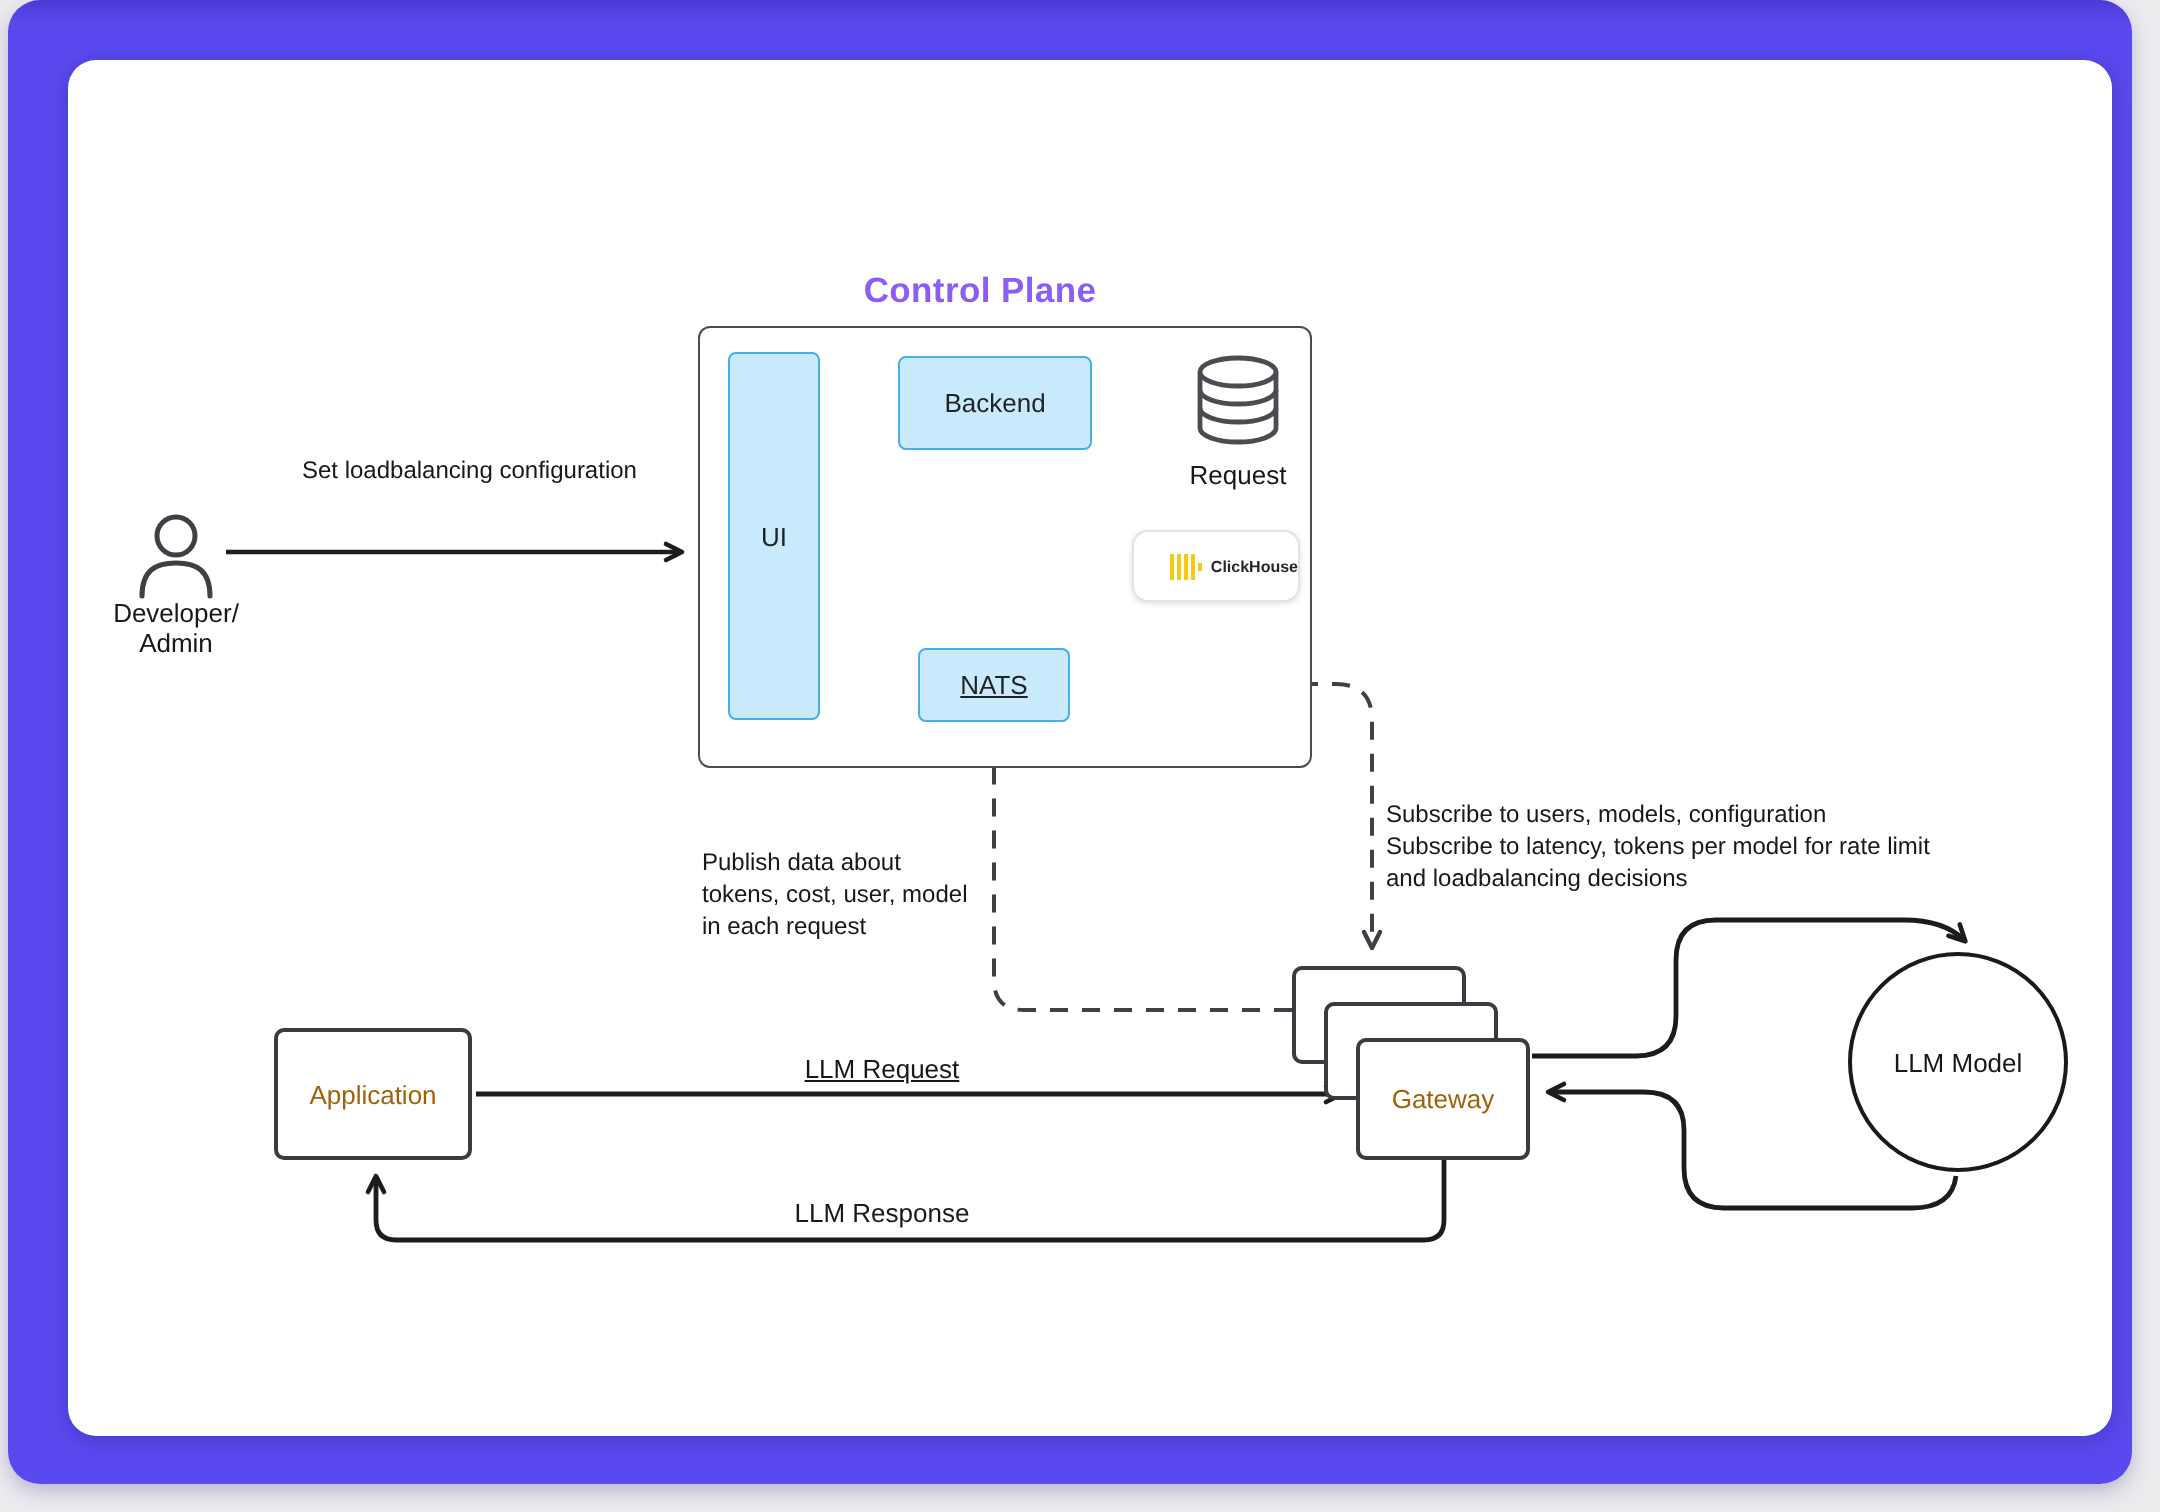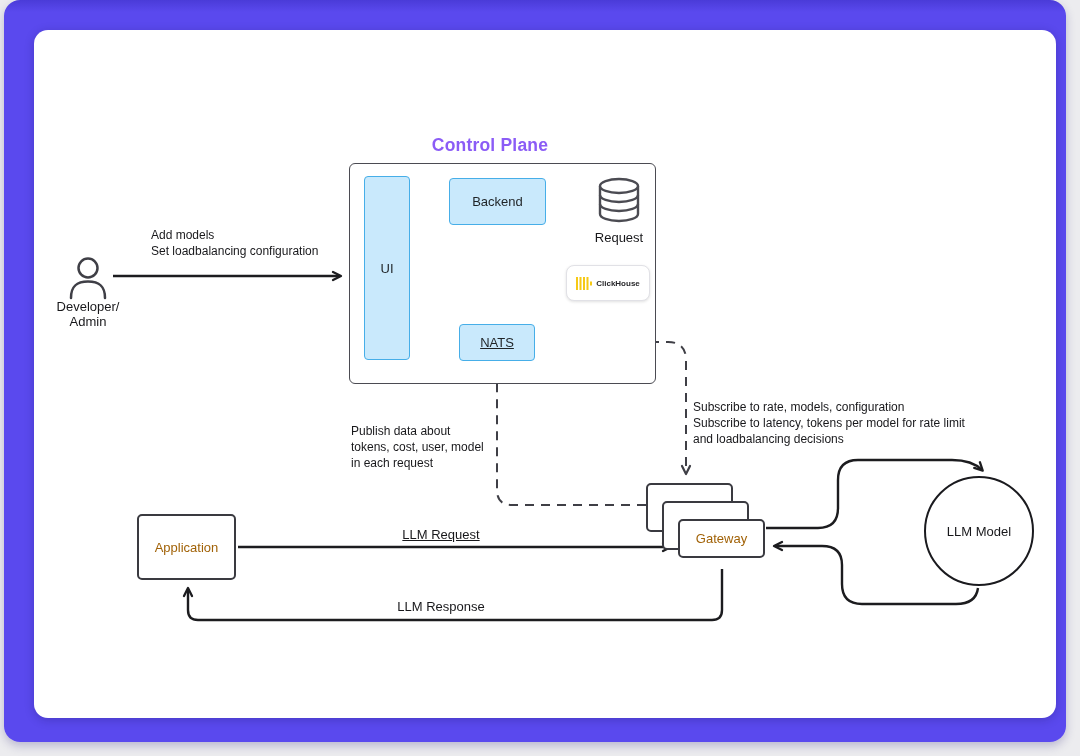--- a/index.html
+++ b/index.html
@@ -44,21 +44,21 @@
   .backend-node  { left: 449px; top: 178px; width: 97px;  height: 47px; }
   .nats-node     { left: 459px; top: 324px; width: 76px;  height: 37px; text-decoration: underline; }
 
   .postgres-icon { left: 597px; top: 176px; width: 44px; height: 48px; }
   .postgres-label { left: 579px; top: 230px; width: 80px; text-align: center; font-size: 13px; color: #18181b; }
 
   .clickhouse-chip {
     left: 566px; top: 265px; width: 84px; height: 36px;
     background: #ffffff; border: 1px solid #e1e1e6; border-radius: 8px;
     box-shadow: 0 1px 3px rgba(0,0,0,0.12);
-    display: flex; align-items: center; justify-content: center; gap: 4px;
+    display: flex; align-items: center; justify-content: flex-end; gap: 4px;
   }
   .ch-logo { width: 16px; height: 13px; display: block; }
   .ch-text { font-size: 8px; font-weight: bold; color: #27272a; }
 
   .person-icon { left: 66px; top: 254px; width: 44px; height: 46px; }
   .actor-label { left: 40px; top: 299px; width: 96px; text-align: center; font-size: 13px; line-height: 15px; color: #18181b; }
 
   .note { font-size: 12px; line-height: 16px; color: #18181b; }
   .admin-arrow-label { left: 151px; top: 227px; width: 220px; }
   .publish-label   { left: 351px; top: 423px; width: 210px; }
@@ -66,21 +66,21 @@
 
   .plain-node {
     background: #ffffff; border: 2px solid #3a3a40; border-radius: 5px;
     display: flex; align-items: center; justify-content: center;
     font-size: 13px; color: #a16207;
   }
   .application-node { left: 137px; top: 514px; width: 99px; height: 66px; }
 
   .gw-back  { left: 646px; top: 483px; width: 87px; height: 49px; }
   .gw-mid   { left: 662px; top: 501px; width: 87px; height: 49px; }
-  .gw-front { left: 678px; top: 519px; width: 87px; height: 39px; }
+  .gw-front { left: 678px; top: 519px; width: 87px; height: 61px; }
 
   .llm-circle {
     left: 924px; top: 476px; width: 110px; height: 110px;
     border: 2px solid #1a1a1e; border-radius: 50%; background: #ffffff;
     display: flex; align-items: center; justify-content: center;
     font-size: 13px; color: #18181b;
   }
 
   .flow-label { font-size: 13px; color: #18181b; text-align: center; }
   .llm-request-label  { left: 361px; top: 527px; width: 160px; text-decoration: underline; }
@@ -158,32 +158,31 @@
   <svg class="abs person-icon" viewBox="0 0 44 46">
     <circle cx="22" cy="14" r="9.5" fill="none" stroke="#3f3f46" stroke-width="2.5"></circle>
     <path d="M5,44 C5,31 12,27.5 22,27.5 C32,27.5 39,31 39,44" fill="none" stroke="#3f3f46" stroke-width="2.5" stroke-linecap="round"></path>
   </svg>
   <div class="abs actor-label">
     <div>Developer/</div>
     <div>Admin</div>
   </div>
 
   <div class="abs note admin-arrow-label">
-    <div>Add models</div>
     <div>Set loadbalancing configuration</div>
   </div>
 
   <div class="abs note publish-label">
     <div>Publish data about</div>
     <div>tokens, cost, user, model</div>
     <div>in each request</div>
   </div>
 
   <div class="abs note subscribe-label">
-    <div>Subscribe to rate, models, configuration</div>
+    <div>Subscribe to users, models, configuration</div>
     <div>Subscribe to latency, tokens per model for rate limit</div>
     <div>and loadbalancing decisions</div>
   </div>
 
   <div class="abs plain-node application-node">
     <span>Application</span>
   </div>
 
   <div class="abs plain-node gw-back"></div>
   <div class="abs plain-node gw-mid"></div>

